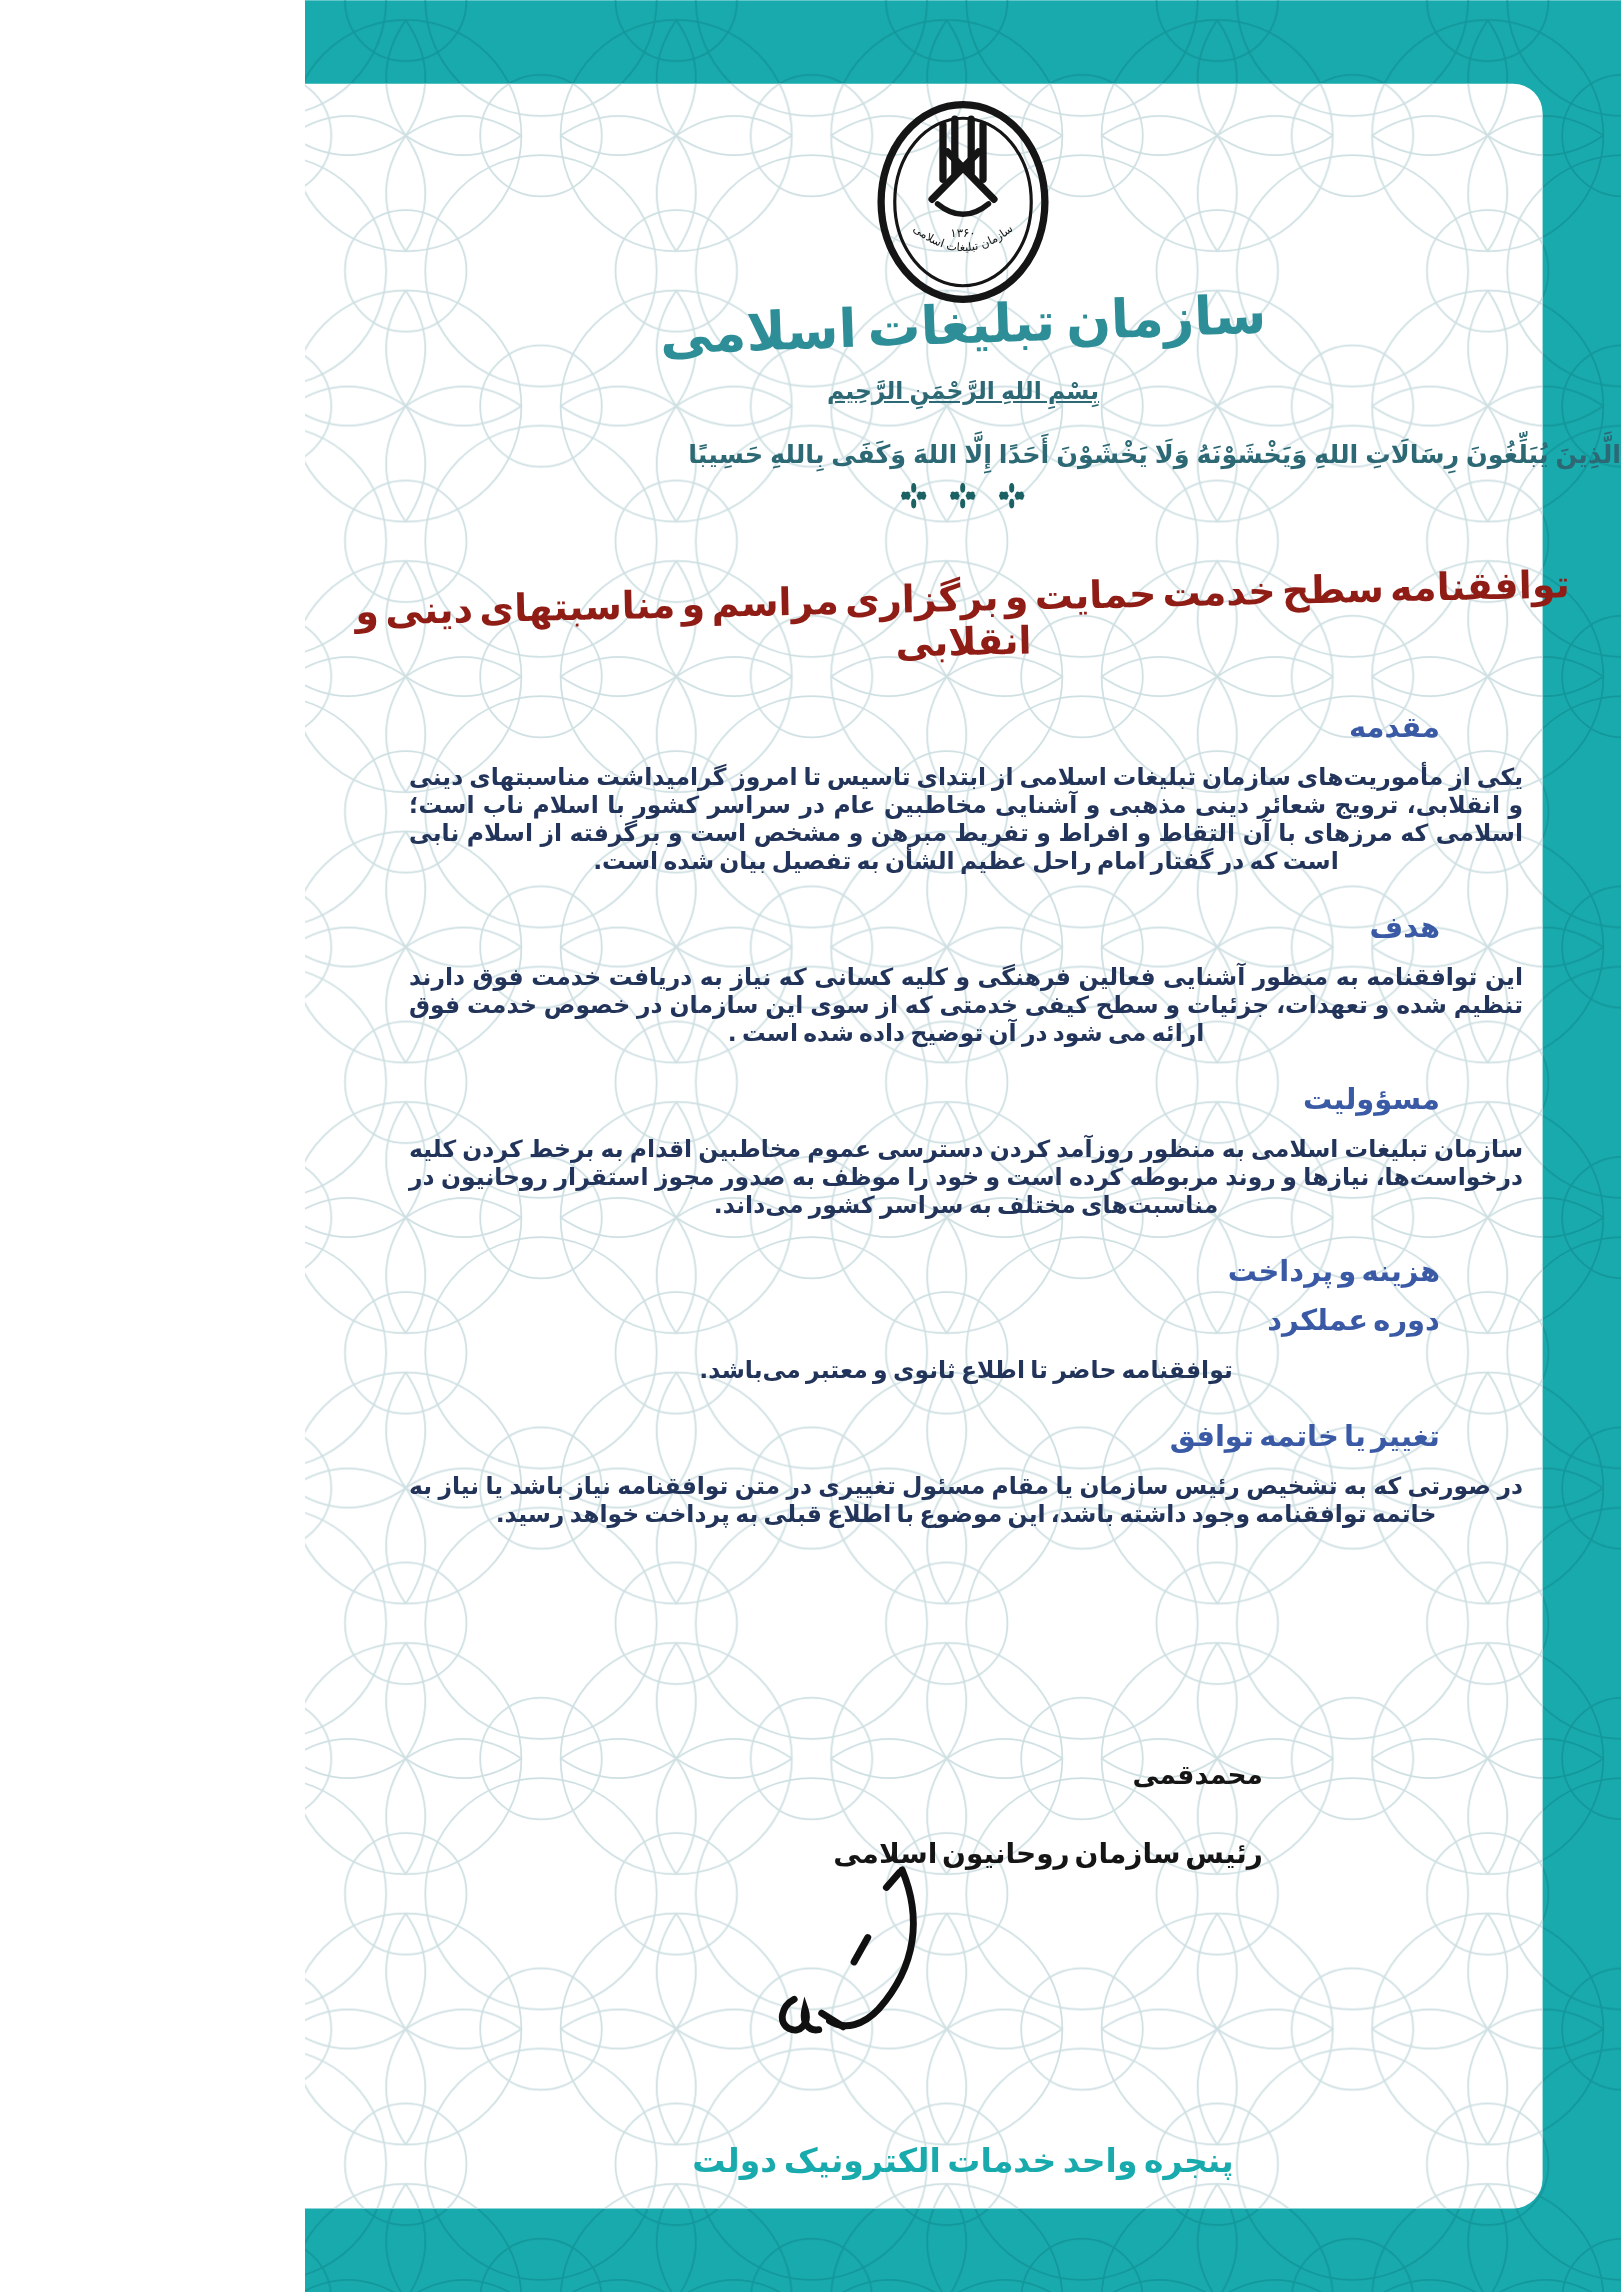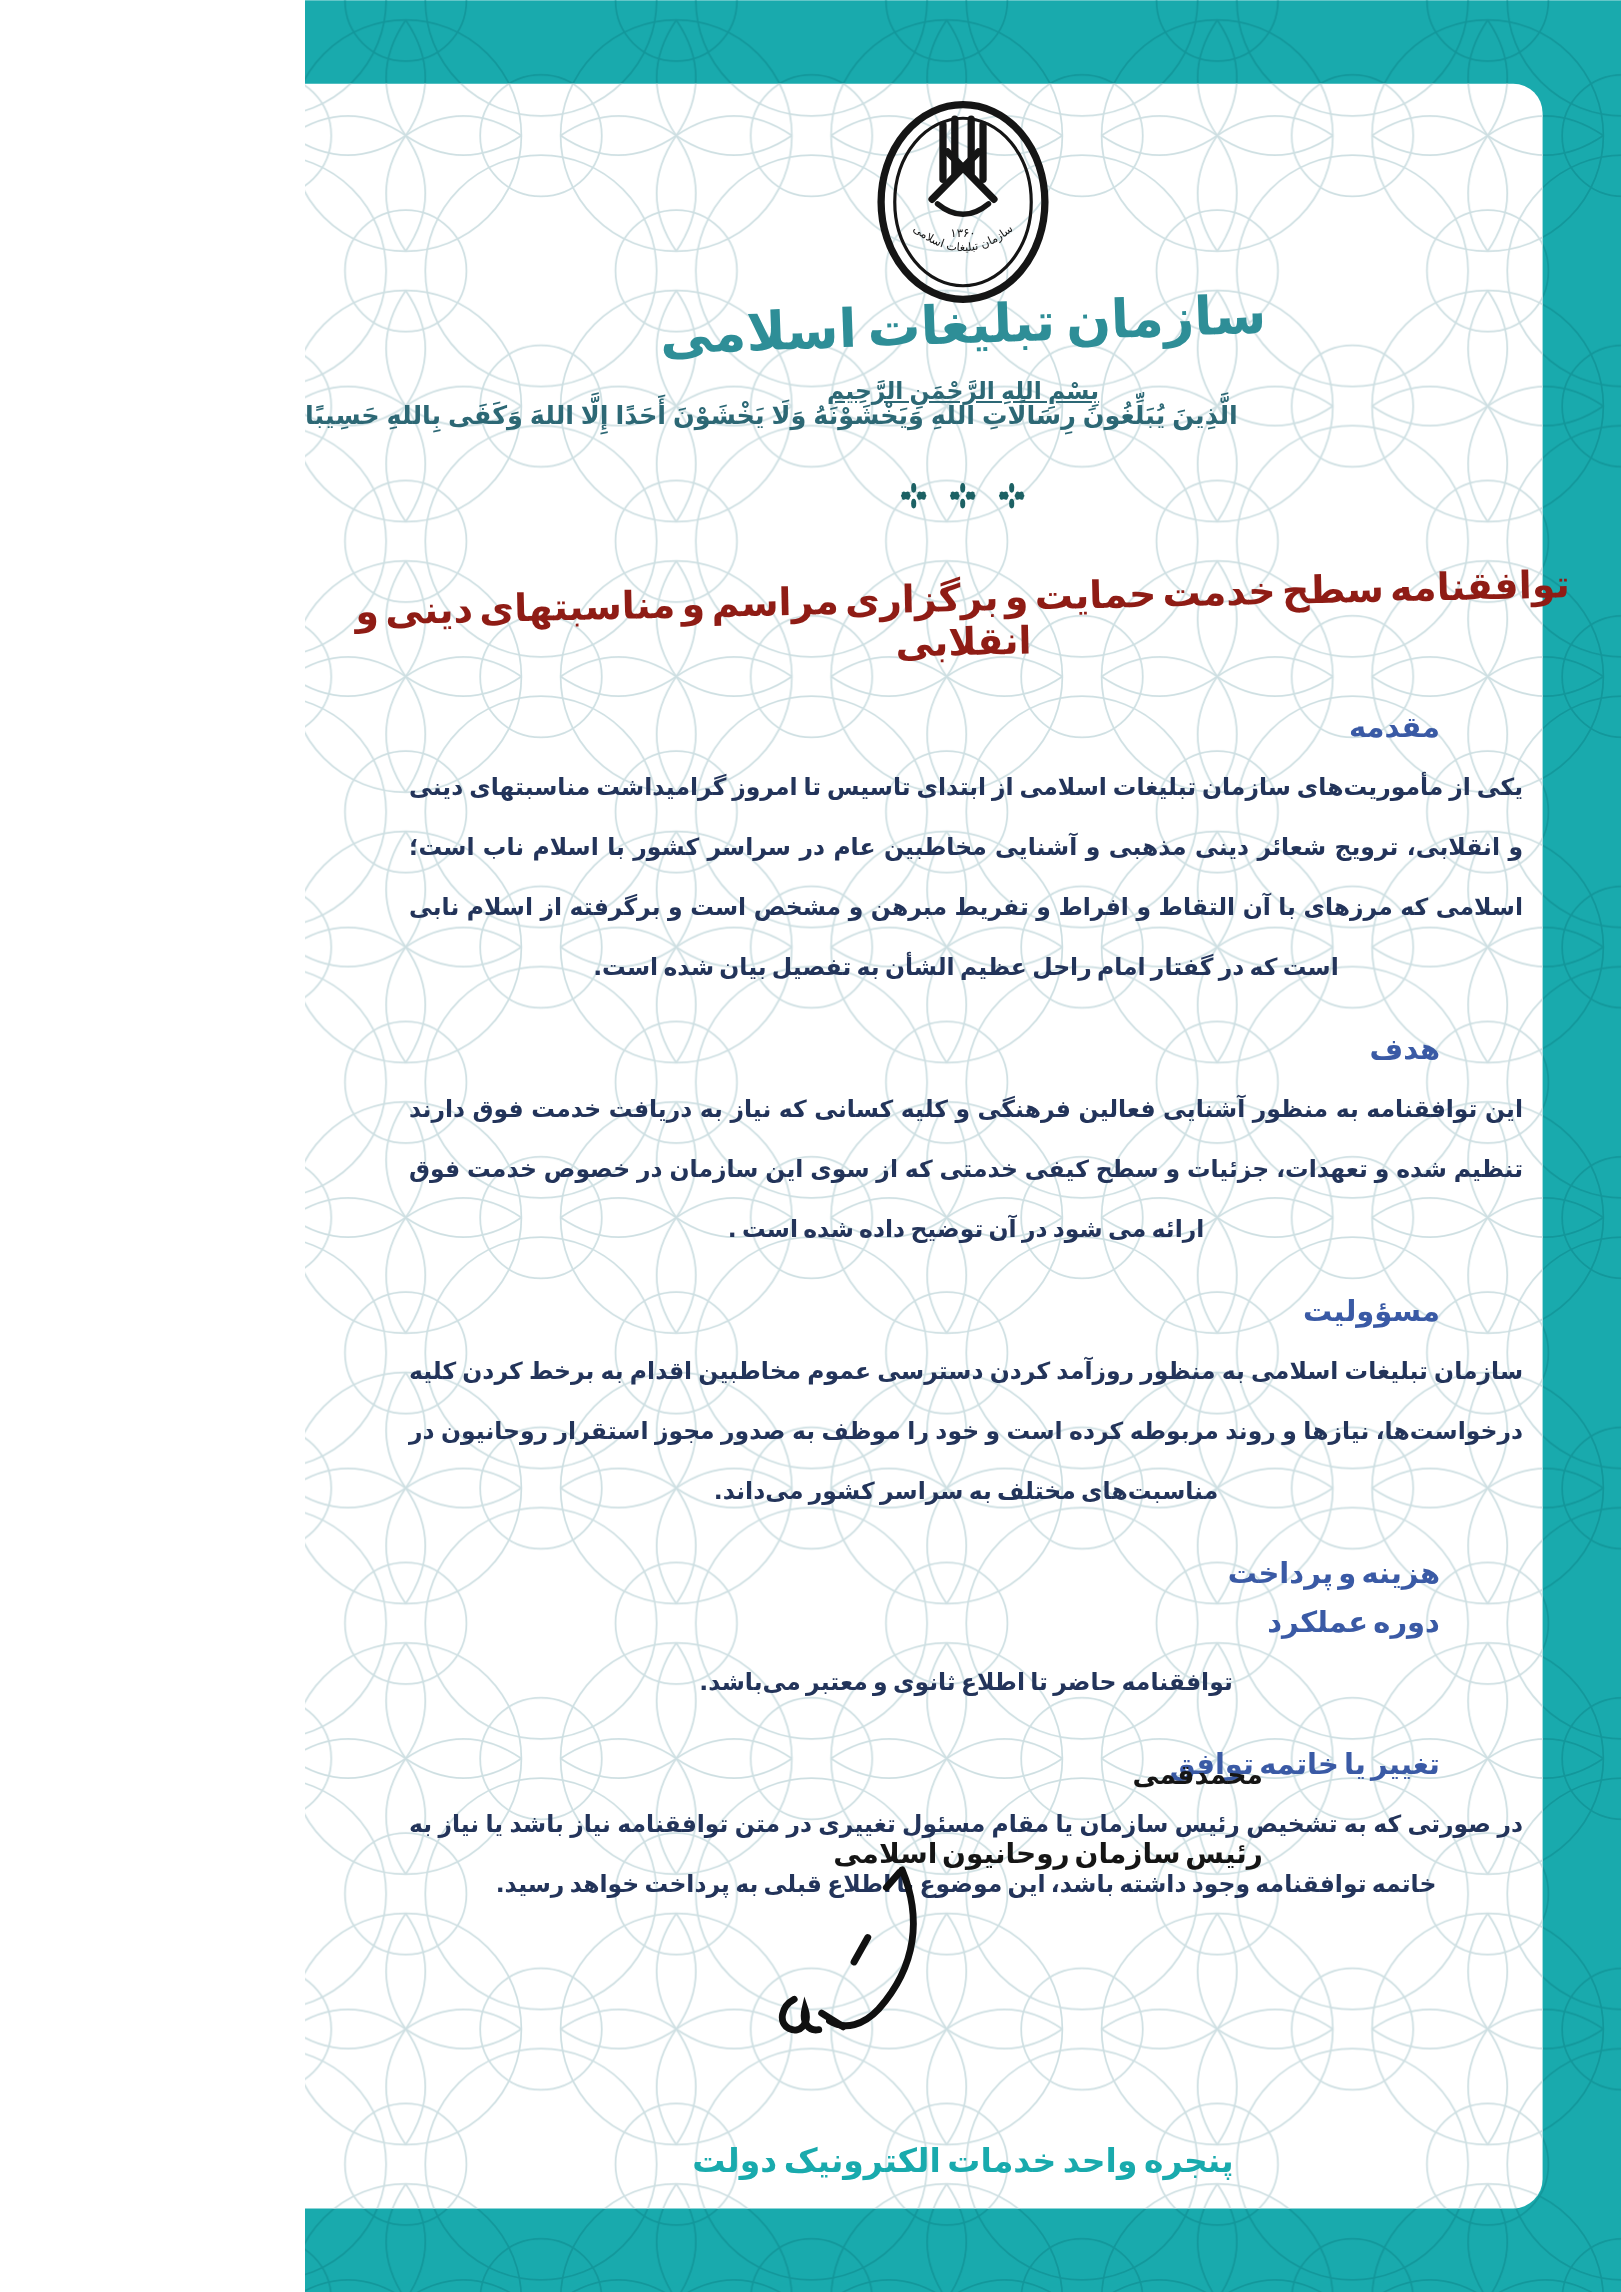--- a/index.html
+++ b/index.html
@@ -17,42 +17,42 @@
   .brand-callig{
     position:absolute;top:294px;left:0;right:0;
     text-align:center;font-size:53px;font-weight:bold;color:#2e8e97;
     transform:rotate(-2deg);word-spacing:-7.8px;letter-spacing:-2px;
   }
   .bismillah{
     position:absolute;top:377px;left:0;right:0;text-align:center;
     font-size:23.5px;font-weight:bold;color:#2d6875;word-spacing:-2px;text-decoration:underline;
   }
   .verse{
-    position:absolute;top:400px;left:0;right:0;text-align:left;
+    position:absolute;top:439px;left:0;right:0;text-align:right;
     font-size:25.5px;font-weight:bold;color:#2d6875;word-spacing:-2px;
   }
   .ornaments{
     position:absolute;top:482px;left:0;right:0;
     display:flex;justify-content:center;gap:21.6px;
   }
   .doc-title{
     position:absolute;top:576px;left:0;right:0;text-align:center;
     font-size:38px;font-weight:bold;color:#8f1c15;
     transform:rotate(-1.3deg);word-spacing:-6.9px;
   }
   .sections{position:absolute;top:708px;right:98px;left:104px;}
   .section{margin:0;}
   .section h2{
     margin:0 83px 9.8px 0;
     font-size:29px;line-height:39px;font-weight:bold;
     color:#3a5aa5;word-spacing:-4.9px;text-align:right;
   }
   .section p{
-    margin:10px 0 33px 0;
-    font-size:23.5px;line-height:60px;font-weight:bold;
+    margin:16px 0 33px 0;
+    font-size:23.5px;line-height:28px;font-weight:bold;
     color:#23345a;word-spacing:-2.9px;
     text-align:justify;text-align-last:center;-moz-text-align-last:center;
   }
   .signature-block{
     position:absolute;top:1759px;left:174px;width:784px;color:#151515;
   }
   .signature-name{font-size:26.5px;font-weight:bold;margin:0 0 47px 0;word-spacing:-3.9px;}
   .signature-role{font-size:28px;font-weight:bold;margin:0;word-spacing:-4.9px;}
   .signature-scribble{position:absolute;top:1860px;left:453px;}
   .footer-text{

